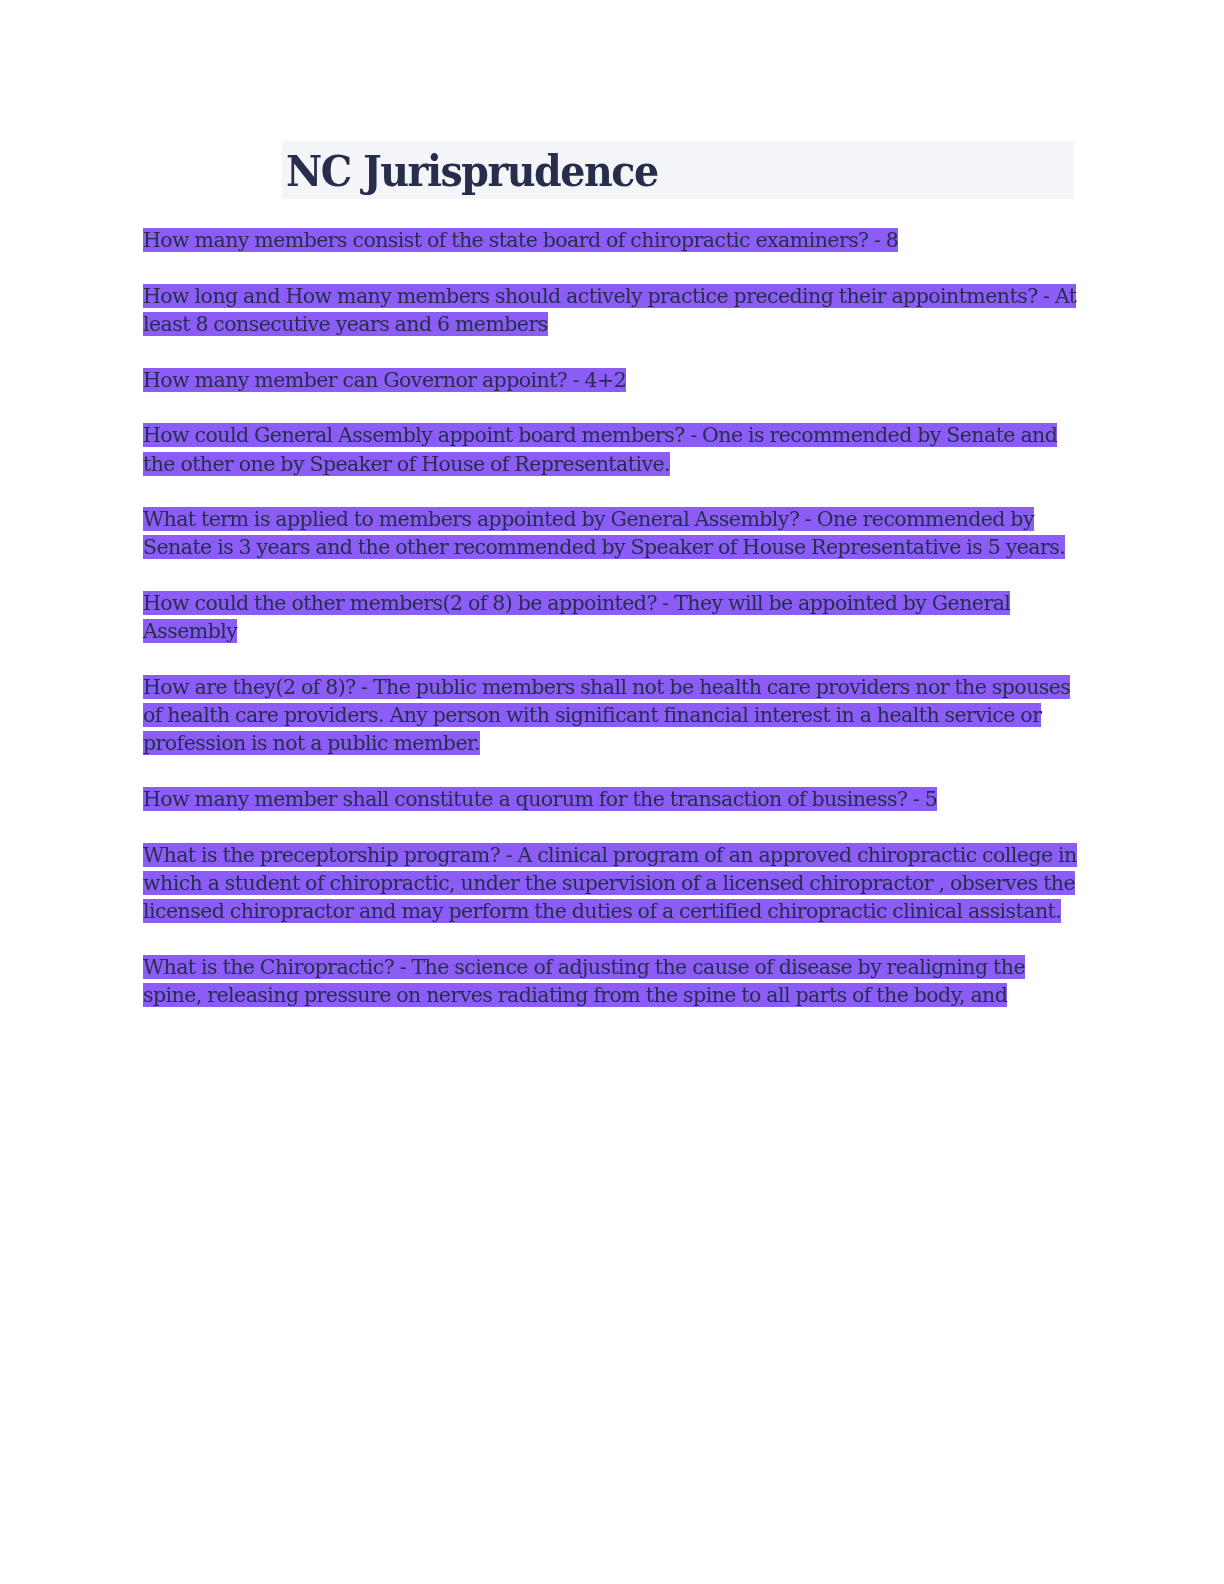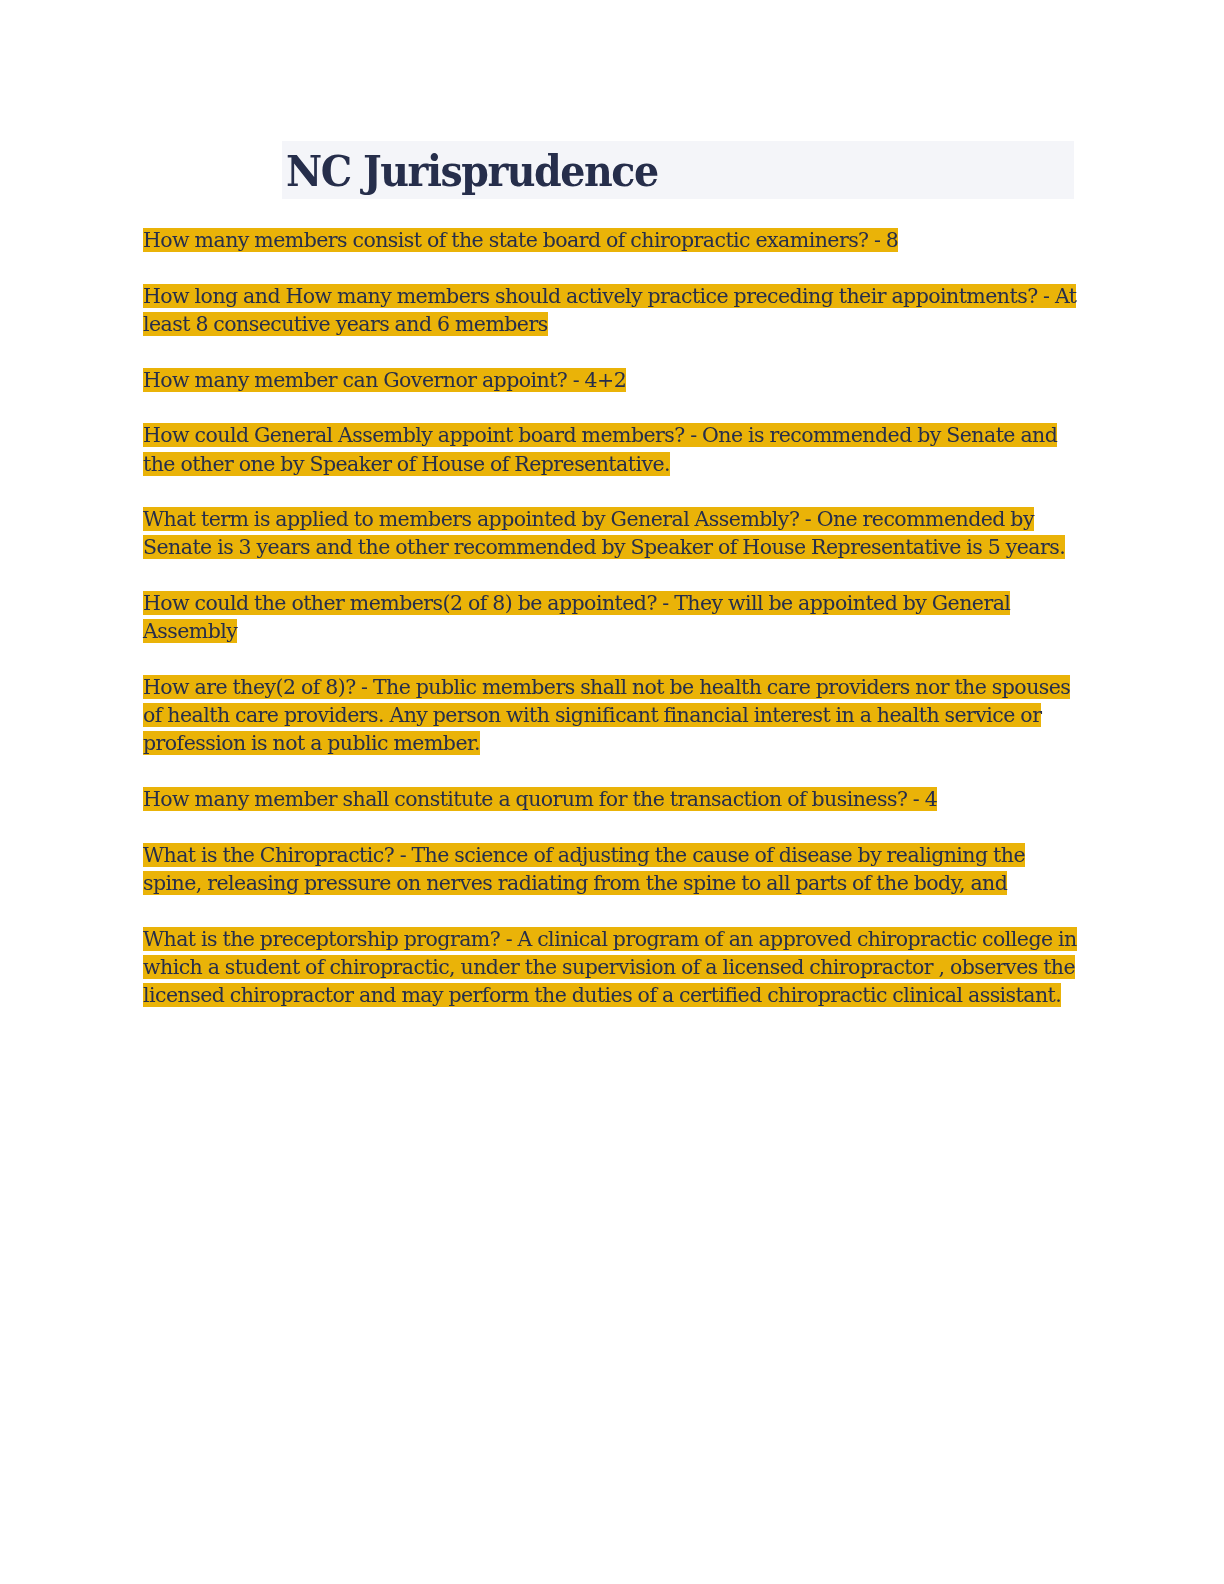--- a/index.html
+++ b/index.html
@@ -44,36 +44,36 @@
       width: 940px;
     }
     .qa {
       margin: 0 0 27.7px 0;
       font-size: 20.5px;
       line-height: 28.1px;
       letter-spacing: -0.55px;
       word-spacing: -0.5px;
     }
     .qa span.hl {
-      background: #eab308;
+      background: #8b5cf6;
       box-decoration-break: clone;
       -webkit-box-decoration-break: clone;
       padding: 0;
     }
   </style>
 </head>
 <body>
 
 <div class="title-band"></div>
 <h1 class="title">NC Jurisprudence</h1>
 
 <div class="qa-list">
   <p class="qa"><span class="hl">How many members consist of the state board of chiropractic examiners? - 8</span></p>
   <p class="qa"><span class="hl">How long and How many members should actively practice preceding their appointments? - At least 8 consecutive years and 6 members</span></p>
   <p class="qa"><span class="hl">How many member can Governor appoint? - 4+2</span></p>
   <p class="qa"><span class="hl">How could General Assembly appoint board members? - One is recommended by Senate and the other one by Speaker of House of Representative.</span></p>
   <p class="qa"><span class="hl">What term is applied to members appointed by General Assembly? - One recommended by Senate is 3 years and the other recommended by Speaker of House Representative is 5 years.</span></p>
   <p class="qa"><span class="hl">How could the other members(2 of 8) be appointed? - They will be appointed by General Assembly</span></p>
   <p class="qa"><span class="hl">How are they(2 of 8)? - The public members shall not be health care providers nor the spouses of health care providers. Any person with significant financial interest in a health service or profession is not a public member.</span></p>
-  <p class="qa"><span class="hl">How many member shall constitute a quorum for the transaction of business? - 4</span></p>
+  <p class="qa"><span class="hl">How many member shall constitute a quorum for the transaction of business? - 5</span></p>
+  <p class="qa"><span class="hl">What is the preceptorship program? - A clinical program of an approved chiropractic college in which a student of chiropractic, under the supervision of a licensed chiropractor , observes the licensed chiropractor and may perform the duties of a certified chiropractic clinical assistant.</span></p>
   <p class="qa"><span class="hl">What is the Chiropractic? - The science of adjusting the cause of disease by realigning the spine, releasing pressure on nerves radiating from the spine to all parts of the body, and</span></p>
-  <p class="qa"><span class="hl">What is the preceptorship program? - A clinical program of an approved chiropractic college in which a student of chiropractic, under the supervision of a licensed chiropractor , observes the licensed chiropractor and may perform the duties of a certified chiropractic clinical assistant.</span></p>
 </div>
 
 </body></html>

